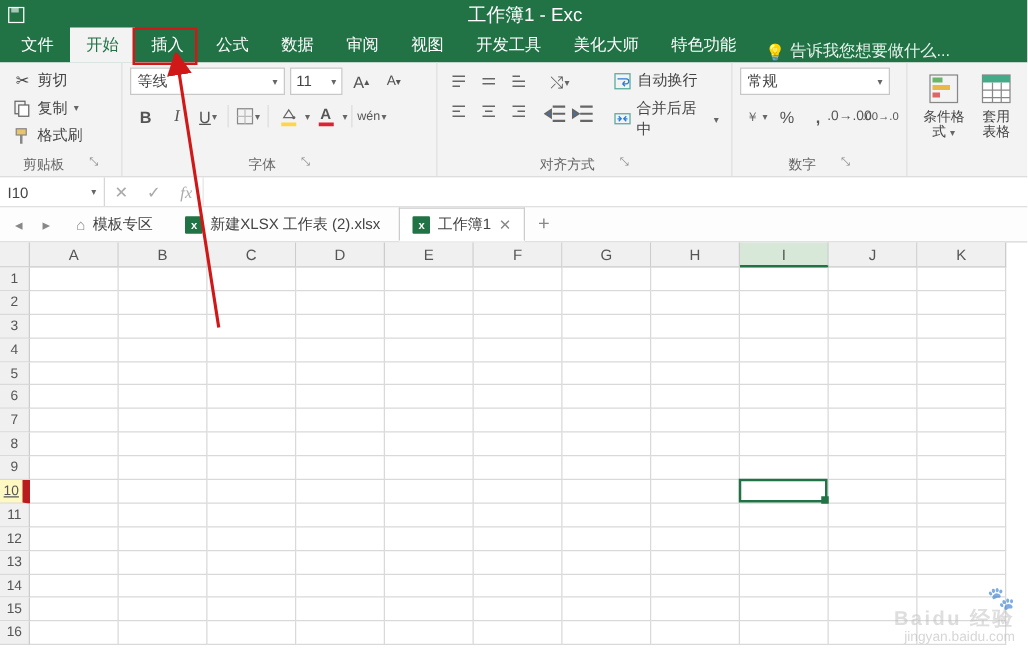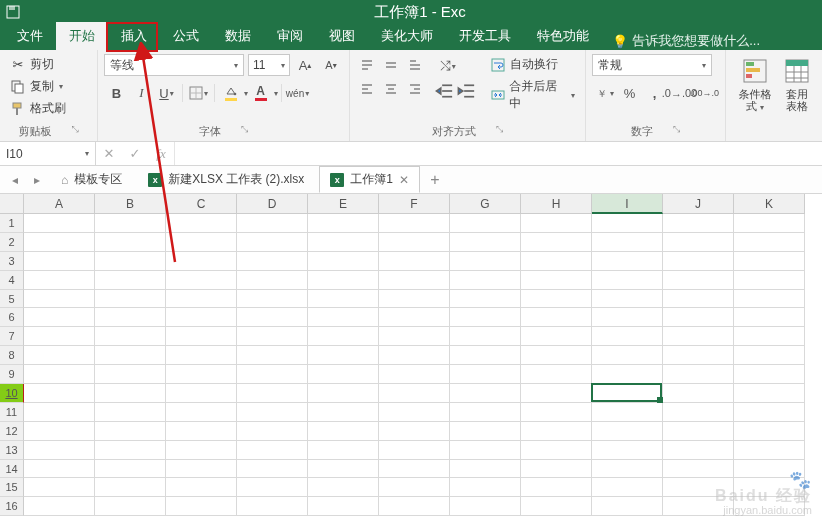--- a/index.html
+++ b/index.html
@@ -31,34 +31,34 @@
 .big-btn { display: flex; flex-direction: column; align-items: center; justify-content: flex-start; padding: 2px 4px; gap: 2px; cursor: pointer; min-width: 38px; }
 .big-btn .ico { width: 28px; height: 30px; display: flex; align-items: center; justify-content: center; font-size: 22px; color: #217346; }
 .big-btn .lbl { font-size: 11px; color: #444; text-align: center; line-height: 12px; }
 
 .stack { display: flex; flex-direction: column; gap: 3px; padding: 1px 2px; }
 .small-btn { display: flex; align-items: center; gap: 4px; font-size: 12px; color: #444; padding: 1px 2px; cursor: pointer; }
 .small-btn .ic { width: 16px; height: 16px; display: flex; align-items: center; justify-content: center; font-size: 13px; }
 .dd { font-size: 8px; color: #666; margin-left: 1px; }
 
 .font-row1 { display: flex; align-items: center; gap: 4px; margin-bottom: 6px; }
-.font-combo { width: 140px; height: 22px; border: 1px solid #c8c8c8; background: #fff; display: flex; align-items: center; padding: 0 5px; font-size: 12px; justify-content: space-between; }
+.font-combo { width: 124px; height: 22px; border: 1px solid #c8c8c8; background: #fff; display: flex; align-items: center; padding: 0 5px; font-size: 12px; justify-content: space-between; }
 .size-combo { width: 42px; height: 22px; border: 1px solid #c8c8c8; background: #fff; display: flex; align-items: center; padding: 0 4px; font-size: 12px; justify-content: space-between; }
 .btn22 { width: 22px; height: 22px; display: flex; align-items: center; justify-content: center; border: 1px solid transparent; cursor: pointer; font-size: 13px; color: #555; }
 .font-row2 { display: flex; align-items: center; gap: 0px; }
 .font-row2 .btn22 { width: 25px; }
 .fill-sw { width: 12px; height: 3px; background: #ffd54a; display: block; margin-top: 1px;}
 .font-sw { width: 12px; height: 3px; background: #d23; display: block; margin-top: 1px;}
 
 .align-grid { display: grid; grid-template-columns: repeat(3, 22px); grid-auto-rows: 22px; gap: 2px; }
 .align-grid .btn22 svg { width: 14px; height: 14px; }
 
 
 .formula-bar { height: 24px; border-bottom: 1px solid #d6d6d6; display: flex; align-items: stretch; background: #fff; }
-.name-box { width: 96px; border-right: 1px solid #d6d6d6; display: flex; align-items: center; padding: 0 6px; font-size: 12px; justify-content: space-between; }
+.name-box { width: 84px; border-right: 1px solid #d6d6d6; display: flex; align-items: center; padding: 0 6px; font-size: 12px; justify-content: space-between; }
 .fb-btns { display: flex; align-items: center; border-right: 1px solid #e5e5e5; }
 .fb-btns .btn22 { width: 26px; color: #aaa; }
 .fx { font-style: italic; font-family: serif; }
 .formula-input { flex: 1; padding: 0 6px; display: flex; align-items: center; }
 
 
 .doc-tabs { height: 28px; border-bottom: 1px solid #d6d6d6; display: flex; align-items: center; padding: 0 6px; gap: 4px; background: #fdfdfd; }
 .doc-tabs .nav { width: 18px; height: 18px; display: flex; align-items: center; justify-content: center; color: #888; cursor: pointer; }
 .doc-tabs .dtab { display: flex; align-items: center; gap: 6px; padding: 4px 10px; border: 1px solid transparent; cursor: pointer; font-size: 12px; }
 .doc-tabs .dtab.active { border: 1px solid #ccc; border-bottom: 1px solid #fff; background: #fff; }
@@ -67,21 +67,21 @@
 .doc-tabs .plus { width: 22px; height: 22px; display: flex; align-items: center; justify-content: center; color: #888; font-size: 16px; cursor: pointer; }
 
 
 .grid-wrap { position: relative; }
 .corner { position: absolute; left: 0; top: 0; width: 24px; height: 20px; background: #f0f0f0; border-right: 1px solid #ccc; border-bottom: 1px solid #ccc; }
 .col-headers { position: absolute; left: 24px; top: 0; right: 0; height: 20px; display: flex; }
 .col-h { width: 71px; border-right: 1px solid #ccc; border-bottom: 1px solid #ccc; background: #f0f0f0; text-align: center; font-size: 12px; line-height: 20px; color: #555; }
 .col-h.sel { background: #d7e8d9; border-bottom: 2px solid #217346; }
 .row-headers { position: absolute; left: 0; top: 20px; width: 24px; }
 .row-h { height: 18.9px; border-right: 1px solid #ccc; border-bottom: 1px solid #d9d9d9; background: #f0f0f0; text-align: center; font-size: 11px; line-height: 19px; color: #555; }
-.row-h.sel { background: #84cc16; border-right: 1px solid #b91c1c; text-decoration: underline; }
+.row-h.sel { background: #fef9c3; border-right: 6px solid #b91c1c; text-decoration: underline; }
 .cells { position: absolute; left: 24px; top: 20px; right: 0; bottom: 0; }
 .cell-row { display: flex; height: 18.9px; }
 .cell { width: 71px; border-right: 1px solid #d9d9d9; border-bottom: 1px solid #d9d9d9; }
 .sel-cell { position: absolute; border: 2px solid #217346; background: rgba(255,255,255,0); pointer-events: none; }
 .sel-handle { position: absolute; width: 6px; height: 6px; background: #217346; right: -3px; bottom: -3px; }
 
 
 .arrow { position: absolute; z-index: 60; pointer-events: none; }
 
 
@@ -107,22 +107,22 @@
 </div>
 
 <div class="menubar">
   <div class="tab">文件</div>
   <div class="tab active">开始</div>
   <div class="tab">插入</div>
   <div class="tab">公式</div>
   <div class="tab">数据</div>
   <div class="tab">审阅</div>
   <div class="tab">视图</div>
+  <div class="tab">开发工具</div>
   <div class="tab">美化大师</div>
-  <div class="tab">开发工具</div>
   <div class="tab">特色功能</div>
   <div class="tell-me">
     <span class="bulb">💡</span>
     <span>告诉我您想要做什么...</span>
   </div>
 </div>
 
 <div class="red-box" style="left:106px; top:22px; width:52px; height:30px;"></div>
 
 <div class="ribbon">

